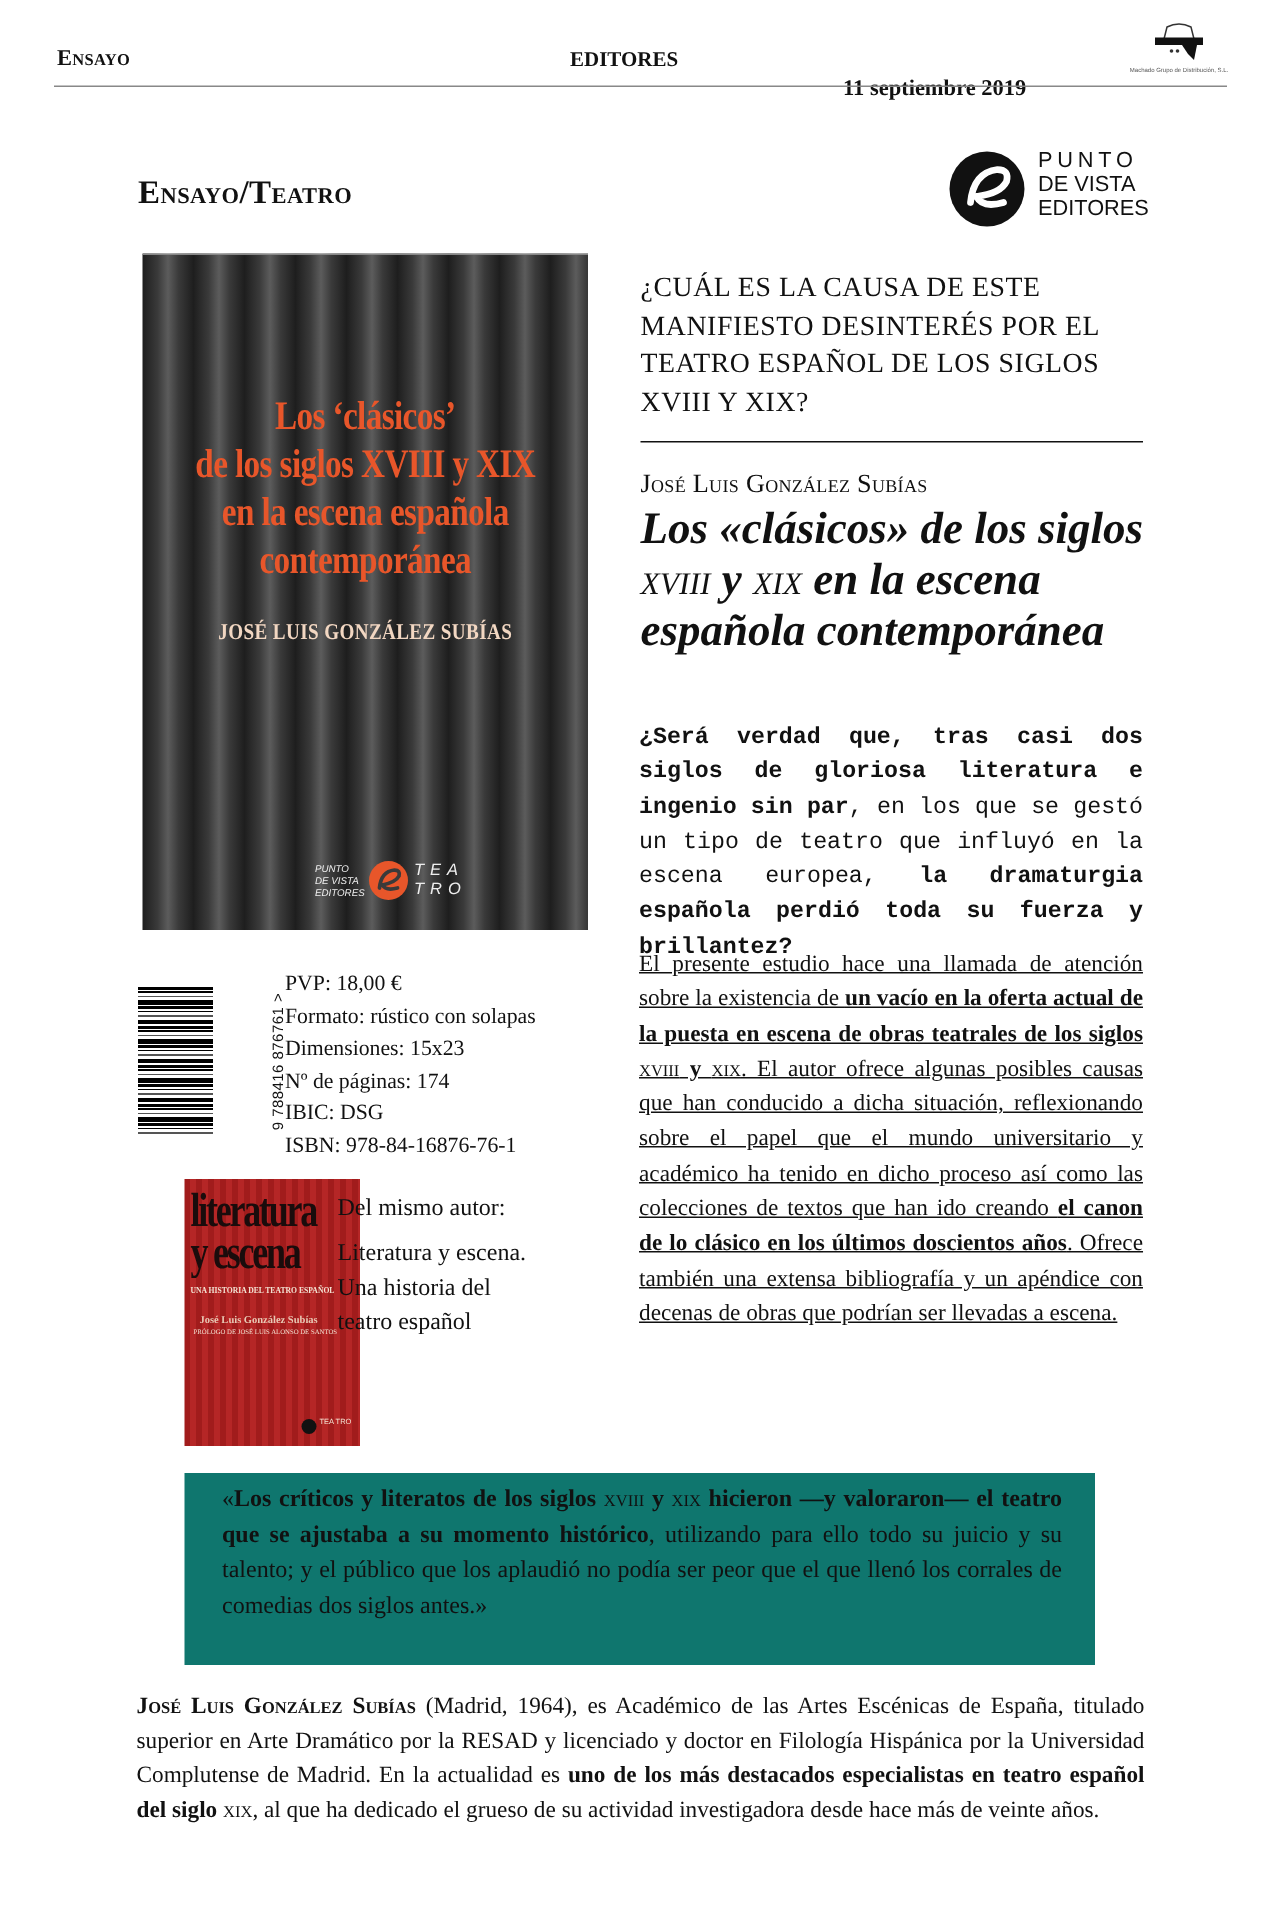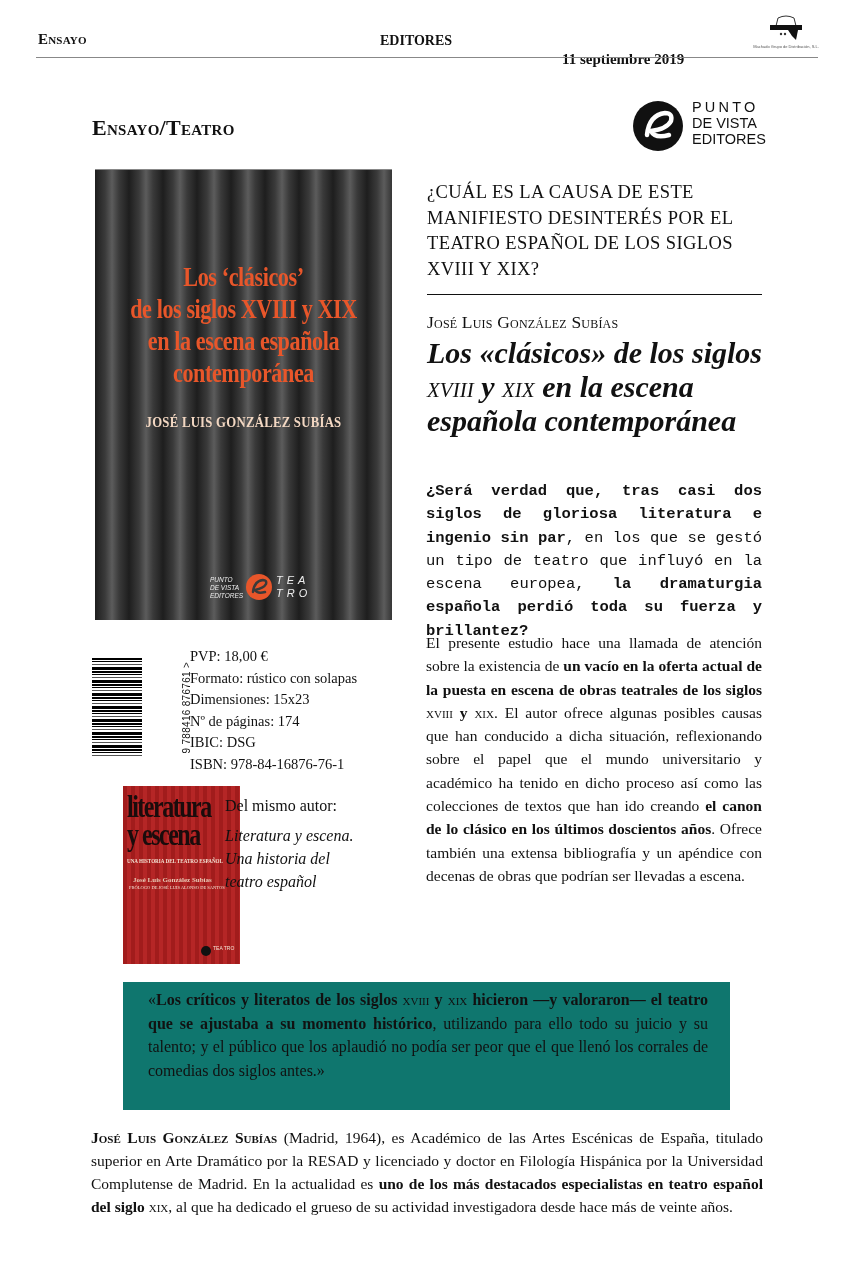--- a/index.html
+++ b/index.html
@@ -56,21 +56,21 @@
   .q-rule { left: 427px; top: 294px; width: 335px; height: 1px; background: #111; }
   .author-sc { left: 427px; top: 312px; font-size: 17.5px; font-variant: small-caps; letter-spacing: 0.2px; }
   .book-title { left: 427px; top: 336px; width: 340px; font-size: 30px; line-height: 34px; font-style: italic; font-weight: bold; }
   .book-title .sc { font-variant: small-caps; font-weight: normal; font-style: italic; }
 
   
   .para { left: 426px; width: 336px; font-size: 15.5px; line-height: 23.3px; text-align: justify; }
   .para b { font-weight: bold; }
   .para .sc { font-variant: small-caps; }
   .p1 { top: 480px; font-family: Liberation Mono, monospace; }
-  .p2 { top: 631px; }
+  .p2 { top: 631px; text-decoration: underline; }
 
   
   .barcode { left: 92px; top: 658px; width: 62px; height: 98px; }
   .barcode .bars { position: absolute; left: 0; top: 0; width: 50px; height: 98px;
     background: repeating-linear-gradient(180deg, #000 0 2px, #fff 2px 3px, #000 3px 4px, #fff 4px 6px, #555 6px 7px, #fff 7px 9px, #000 9px 12px, #fff 12px 13px);
   }
   .barcode .digits { position: absolute; left: 44px; top: 40px; width: 100px; transform: rotate(-90deg); transform-origin: center; font-family: "Liberation Sans", sans-serif; font-size: 10px; letter-spacing: 0.3px; white-space: nowrap; }
   .specs { left: 190px; top: 646px; font-size: 14.5px; line-height: 21.5px; }
   .specs div { white-space: nowrap; }
 
@@ -81,21 +81,21 @@
     margin-left: 28px;
   }
   .cover2 .t1 { position: absolute; left: 4px; top: 6px; width: 112px; font-family: "Liberation Serif", serif; font-weight: bold; font-size: 32px; line-height: 28px; color: #1a0c0c; letter-spacing: -2px; transform: scaleX(0.75); transform-origin: left; }
   .cover2 .sub { position: absolute; left: 4px; top: 72px; font-size: 6px; color: #f4e2d3; font-weight: bold; white-space: nowrap; transform: scaleX(0.85); transform-origin: left; }
   .cover2 .au { position: absolute; left: 10px; top: 90px; font-size: 7px; color: #e9c9b5; white-space: nowrap; font-weight: bold; }
   .cover2 .pr { position: absolute; left: 6px; top: 99px; font-size: 4.5px; color: #f4e2d3; white-space: nowrap; }
   .cover2 .lg { position: absolute; left: 78px; top: 160px; width: 10px; height: 10px; border-radius: 50%; background: #111; }
   .cover2 .lgt { position: absolute; left: 90px; top: 159px; font-size: 5px; line-height: 6px; color: #f4e2d3; font-family: "Liberation Sans", sans-serif; }
 
   .same-author { left: 225px; top: 797px; font-size: 16px; }
-  .same-title { left: 225px; top: 824px; font-size: 16px; line-height: 23px; font-style: italic; }
+  .same-title { left: 225px; top: 824px; font-size: 16px; line-height: 23px; }
 
   
   .quote { left: 123px; top: 982px; width: 607px; height: 128px; background: #0f766e; }
   .quote .qt { position: absolute; left: 25px; top: 6px; width: 560px; font-size: 16px; line-height: 23.6px; text-align: justify; }
   .quote .sc { font-variant: small-caps; font-weight: normal; }
 
   
   .bio { left: 91px; top: 1126px; width: 672px; font-size: 15.5px; line-height: 23px; text-align: justify; }
   .bio .sc-name { font-variant: small-caps; font-weight: bold; }
   .bio .sc { font-variant: small-caps; }

